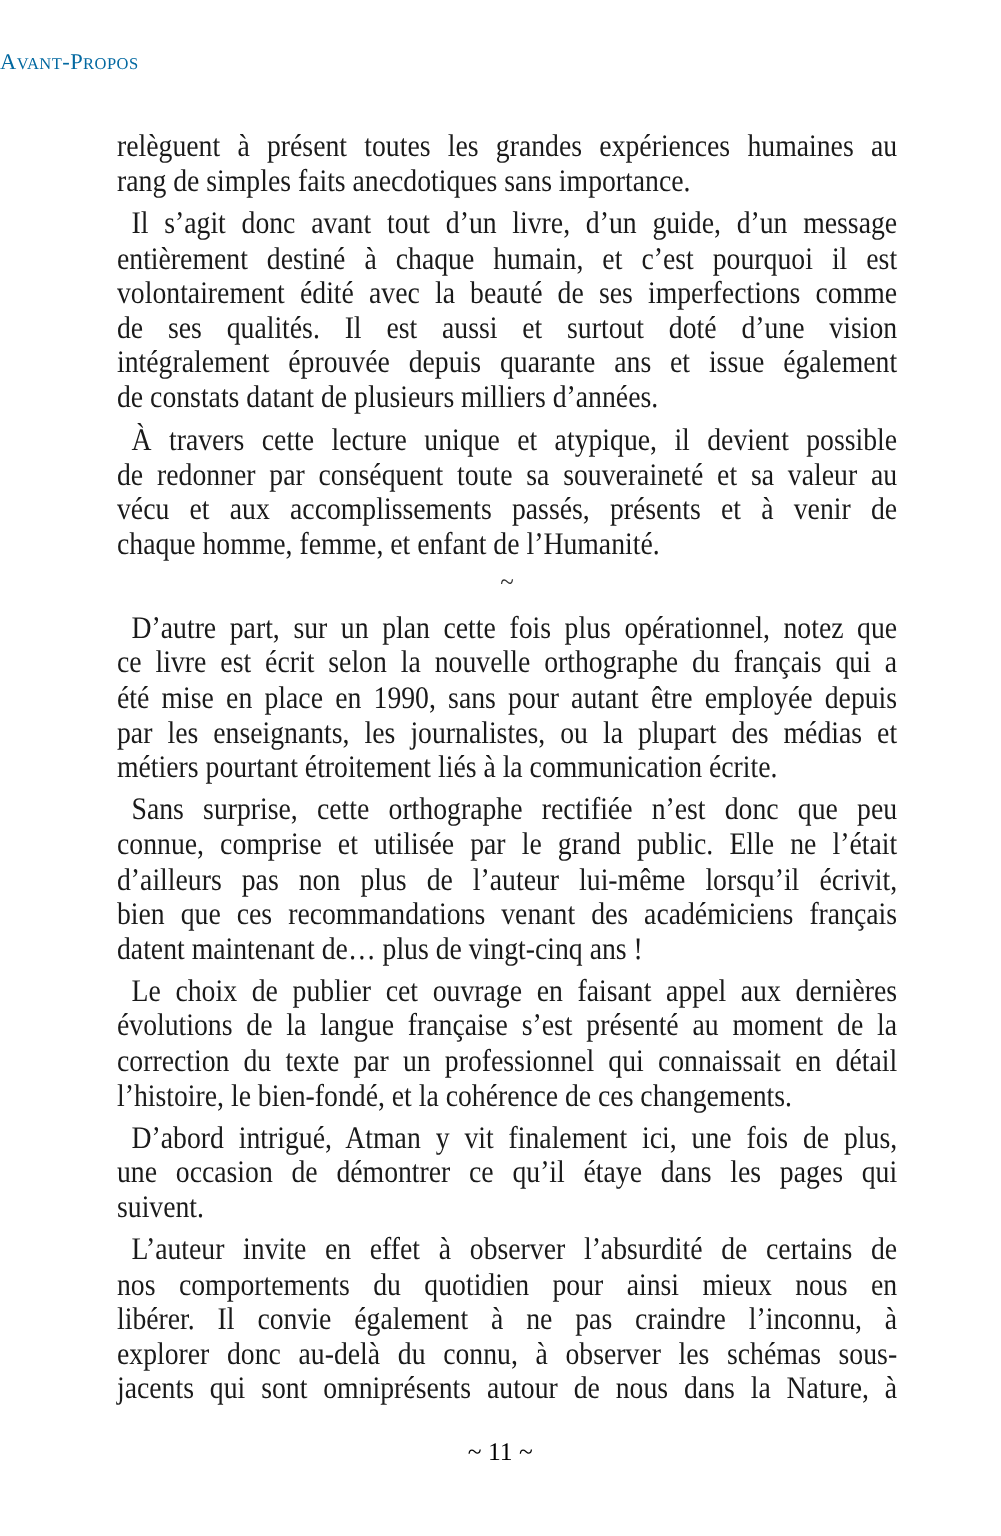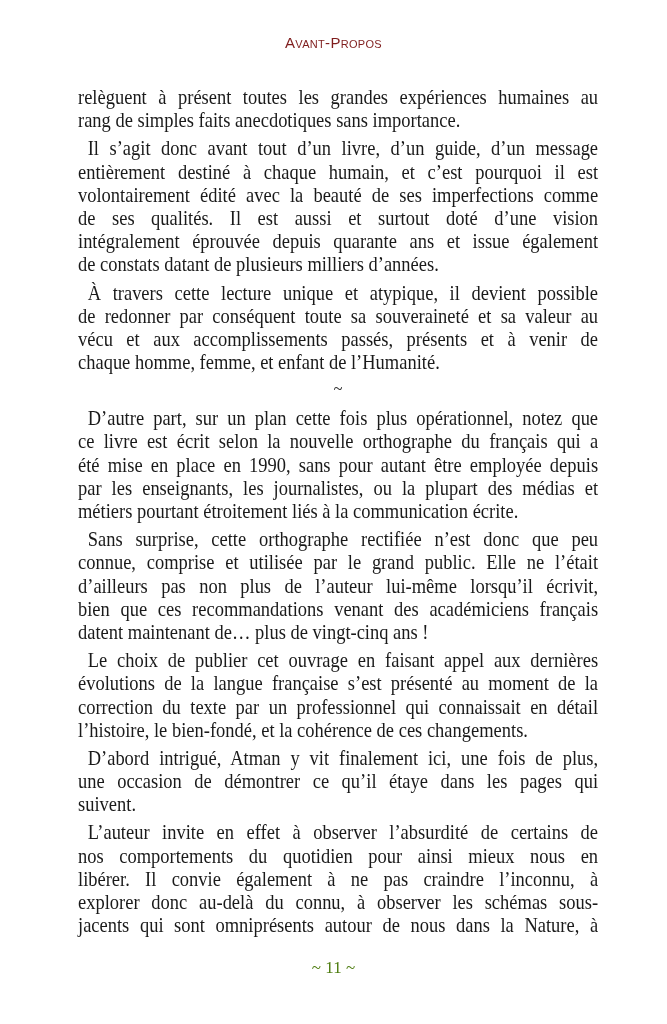--- a/index.html
+++ b/index.html
@@ -1,35 +1,35 @@
 <!DOCTYPE html>
 <html><head>
 <meta charset="utf-8">
 <style>
   html, body { margin: 0; padding: 0; background: #ffffff; }
   body { width: 667px; height: 1024px; position: relative; overflow: hidden; }
   .page { position: absolute; left: 0; top: 0; width: 667px; height: 1024px; background: #fff; }
   .running-head {
-    position: absolute; top: 34px; left: 0; width: 667px; text-align: center;
-    font-family: Liberation Sans, sans-serif; font-size: 15px; color: #7f1d1d;
+    position: absolute; top: 34px; left: 0; width: 667px; 
+    font-family: Liberation Serif, serif; font-size: 15px; color: #0369a1;
     font-variant: small-caps; letter-spacing: 0.3px;
   }
   .body-text {
     position: absolute; left: 78px; top: 86px; width: 591px;
     transform: scaleX(0.88); transform-origin: left top;
     font-family: "Liberation Serif", serif; font-size: 21px; line-height: 23.2px; color: #1a1a1a;
   }
   .line { display: block; height: 23.2px; white-space: nowrap; text-align: justify; text-align-last: justify; }
   .line.last { text-align-last: left; }
   .para-gap { height: 5px; }
   .indent { padding-left: 11px; }
   .ornament { display: block; text-align: center; height: 33px; line-height: 30px; font-size: 19px; color: #333; }
   .folio {
     position: absolute; top: 958px; left: 0; width: 667px; text-align: center;
-    font-family: "Liberation Serif", serif; font-size: 17px; color: #4d7c0f;
+    font-family: "Liberation Serif", serif; font-size: 17px; color: #000000;
   }
 </style>
 </head>
 <body>
 
 <div class="page">
   <div class="running-head">Avant-Propos</div>
 
   <div class="body-text">
 

